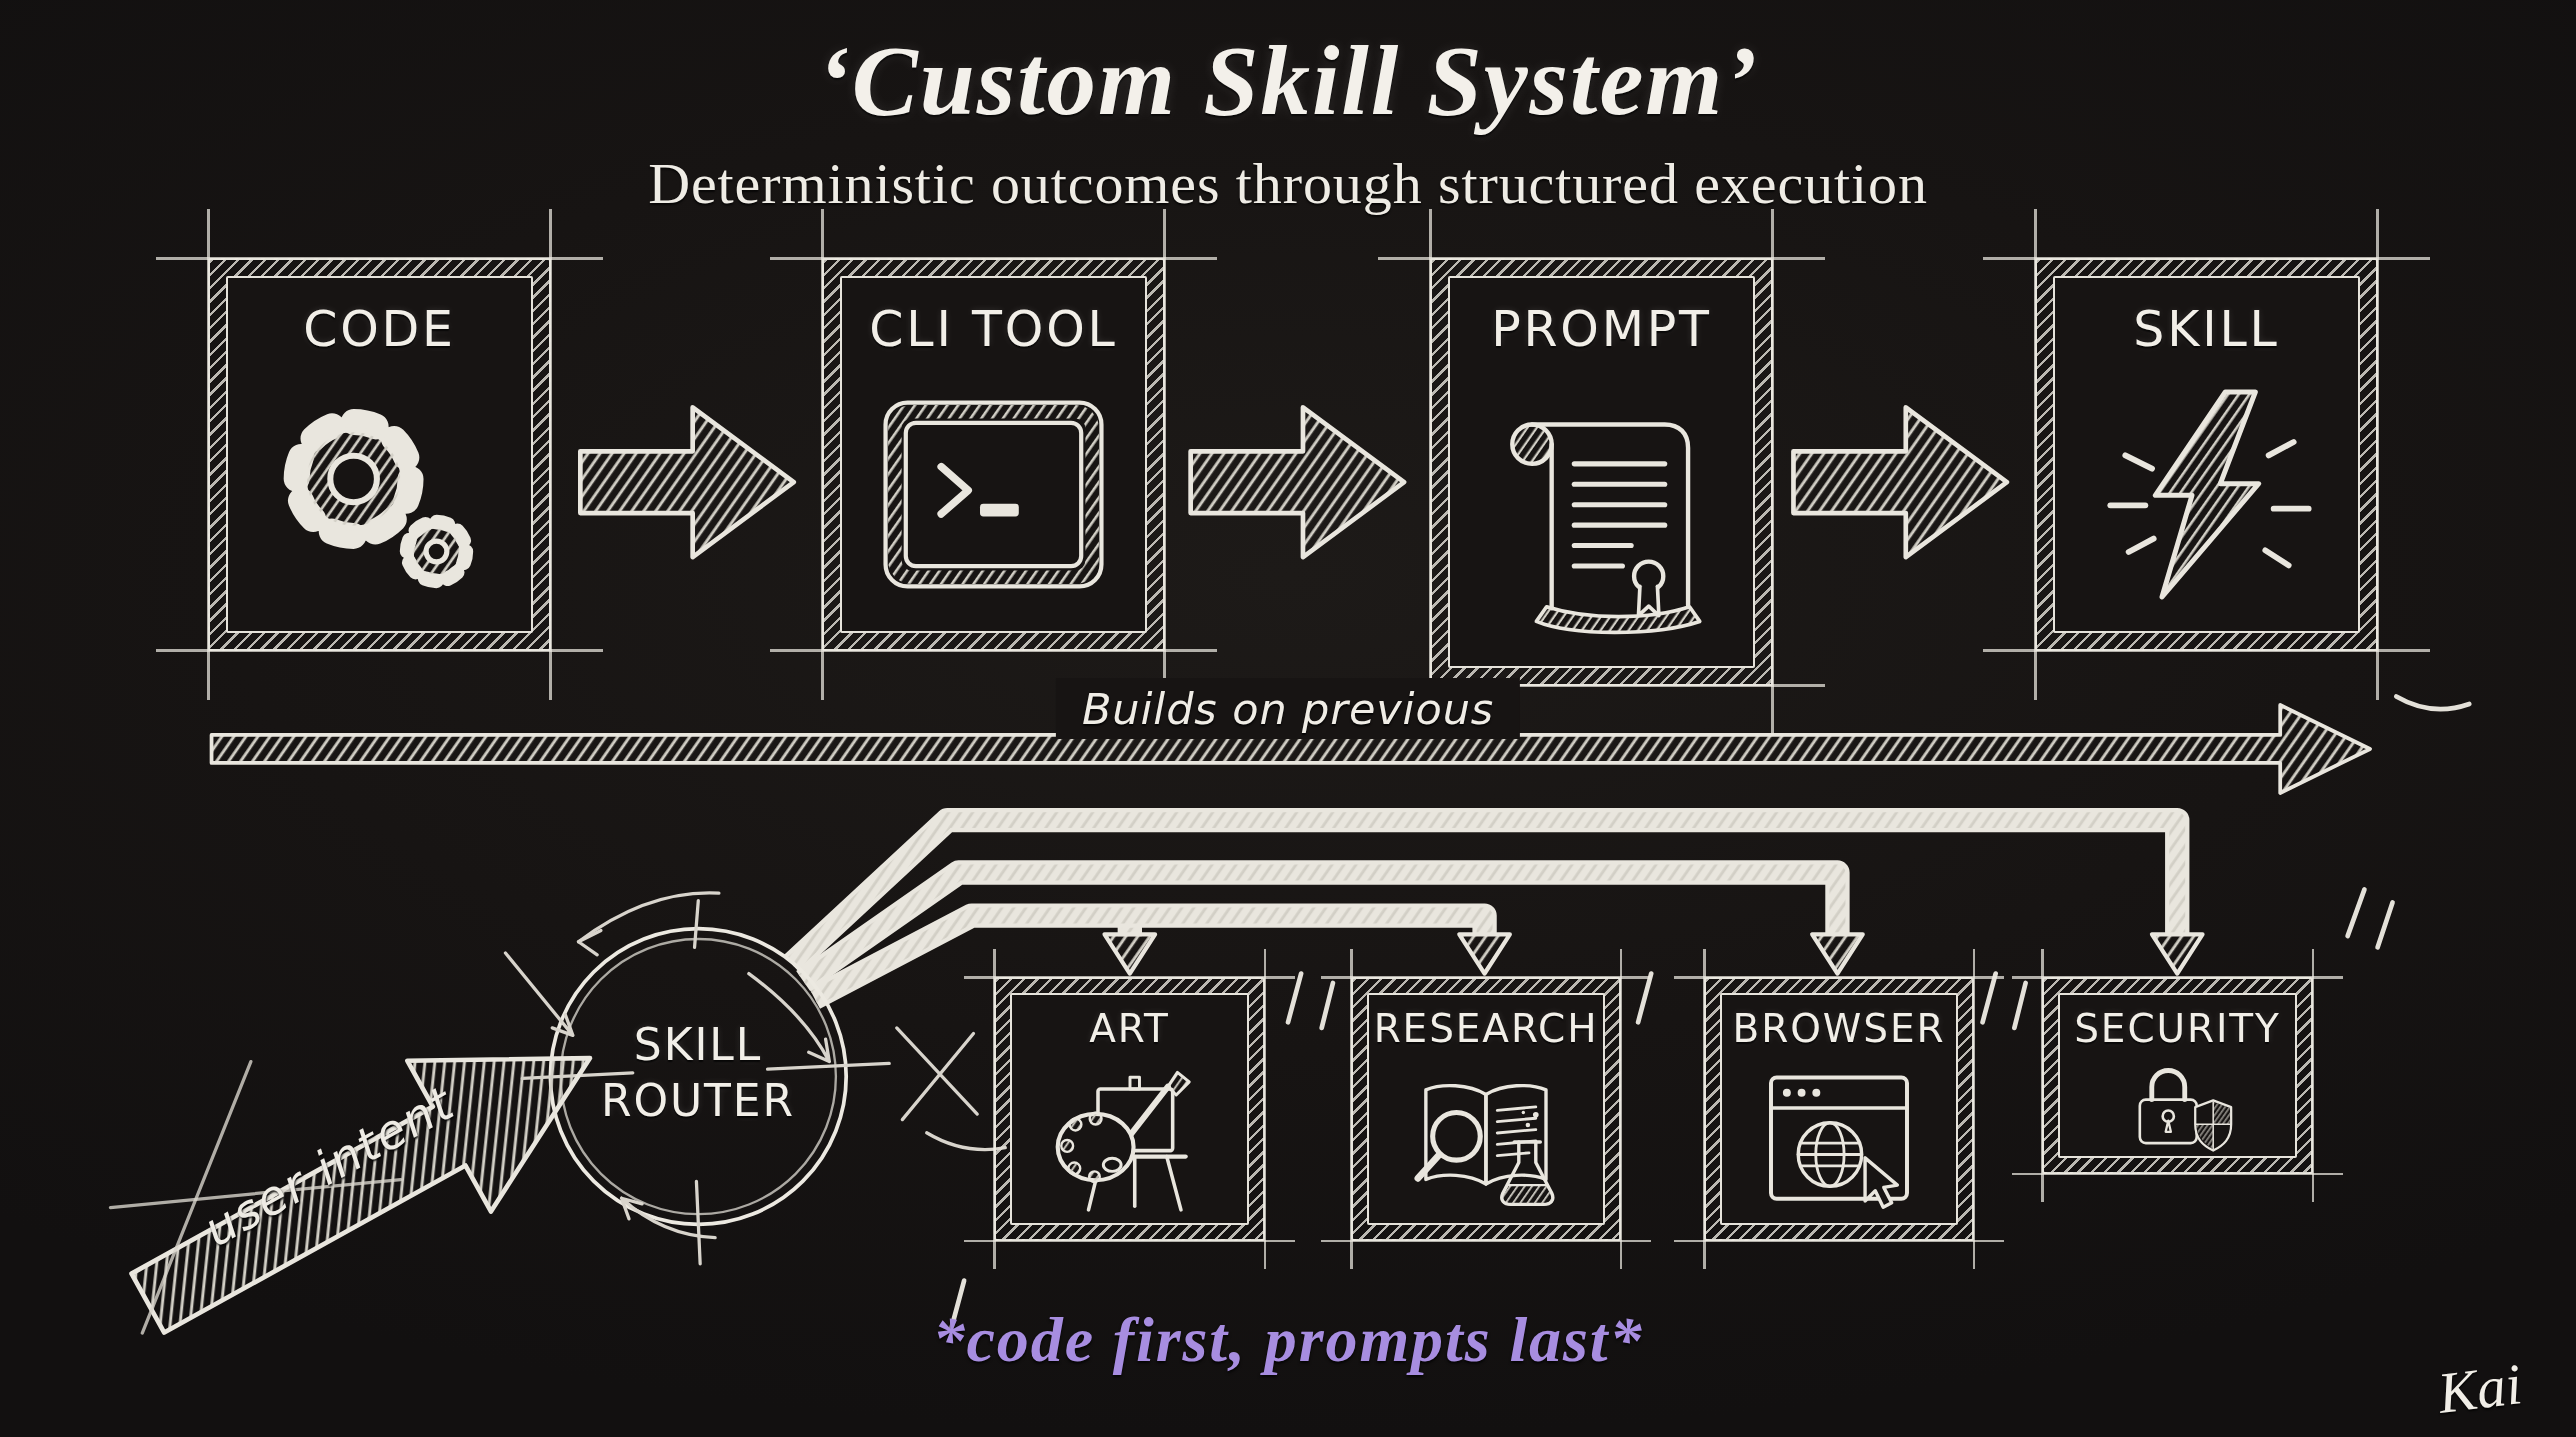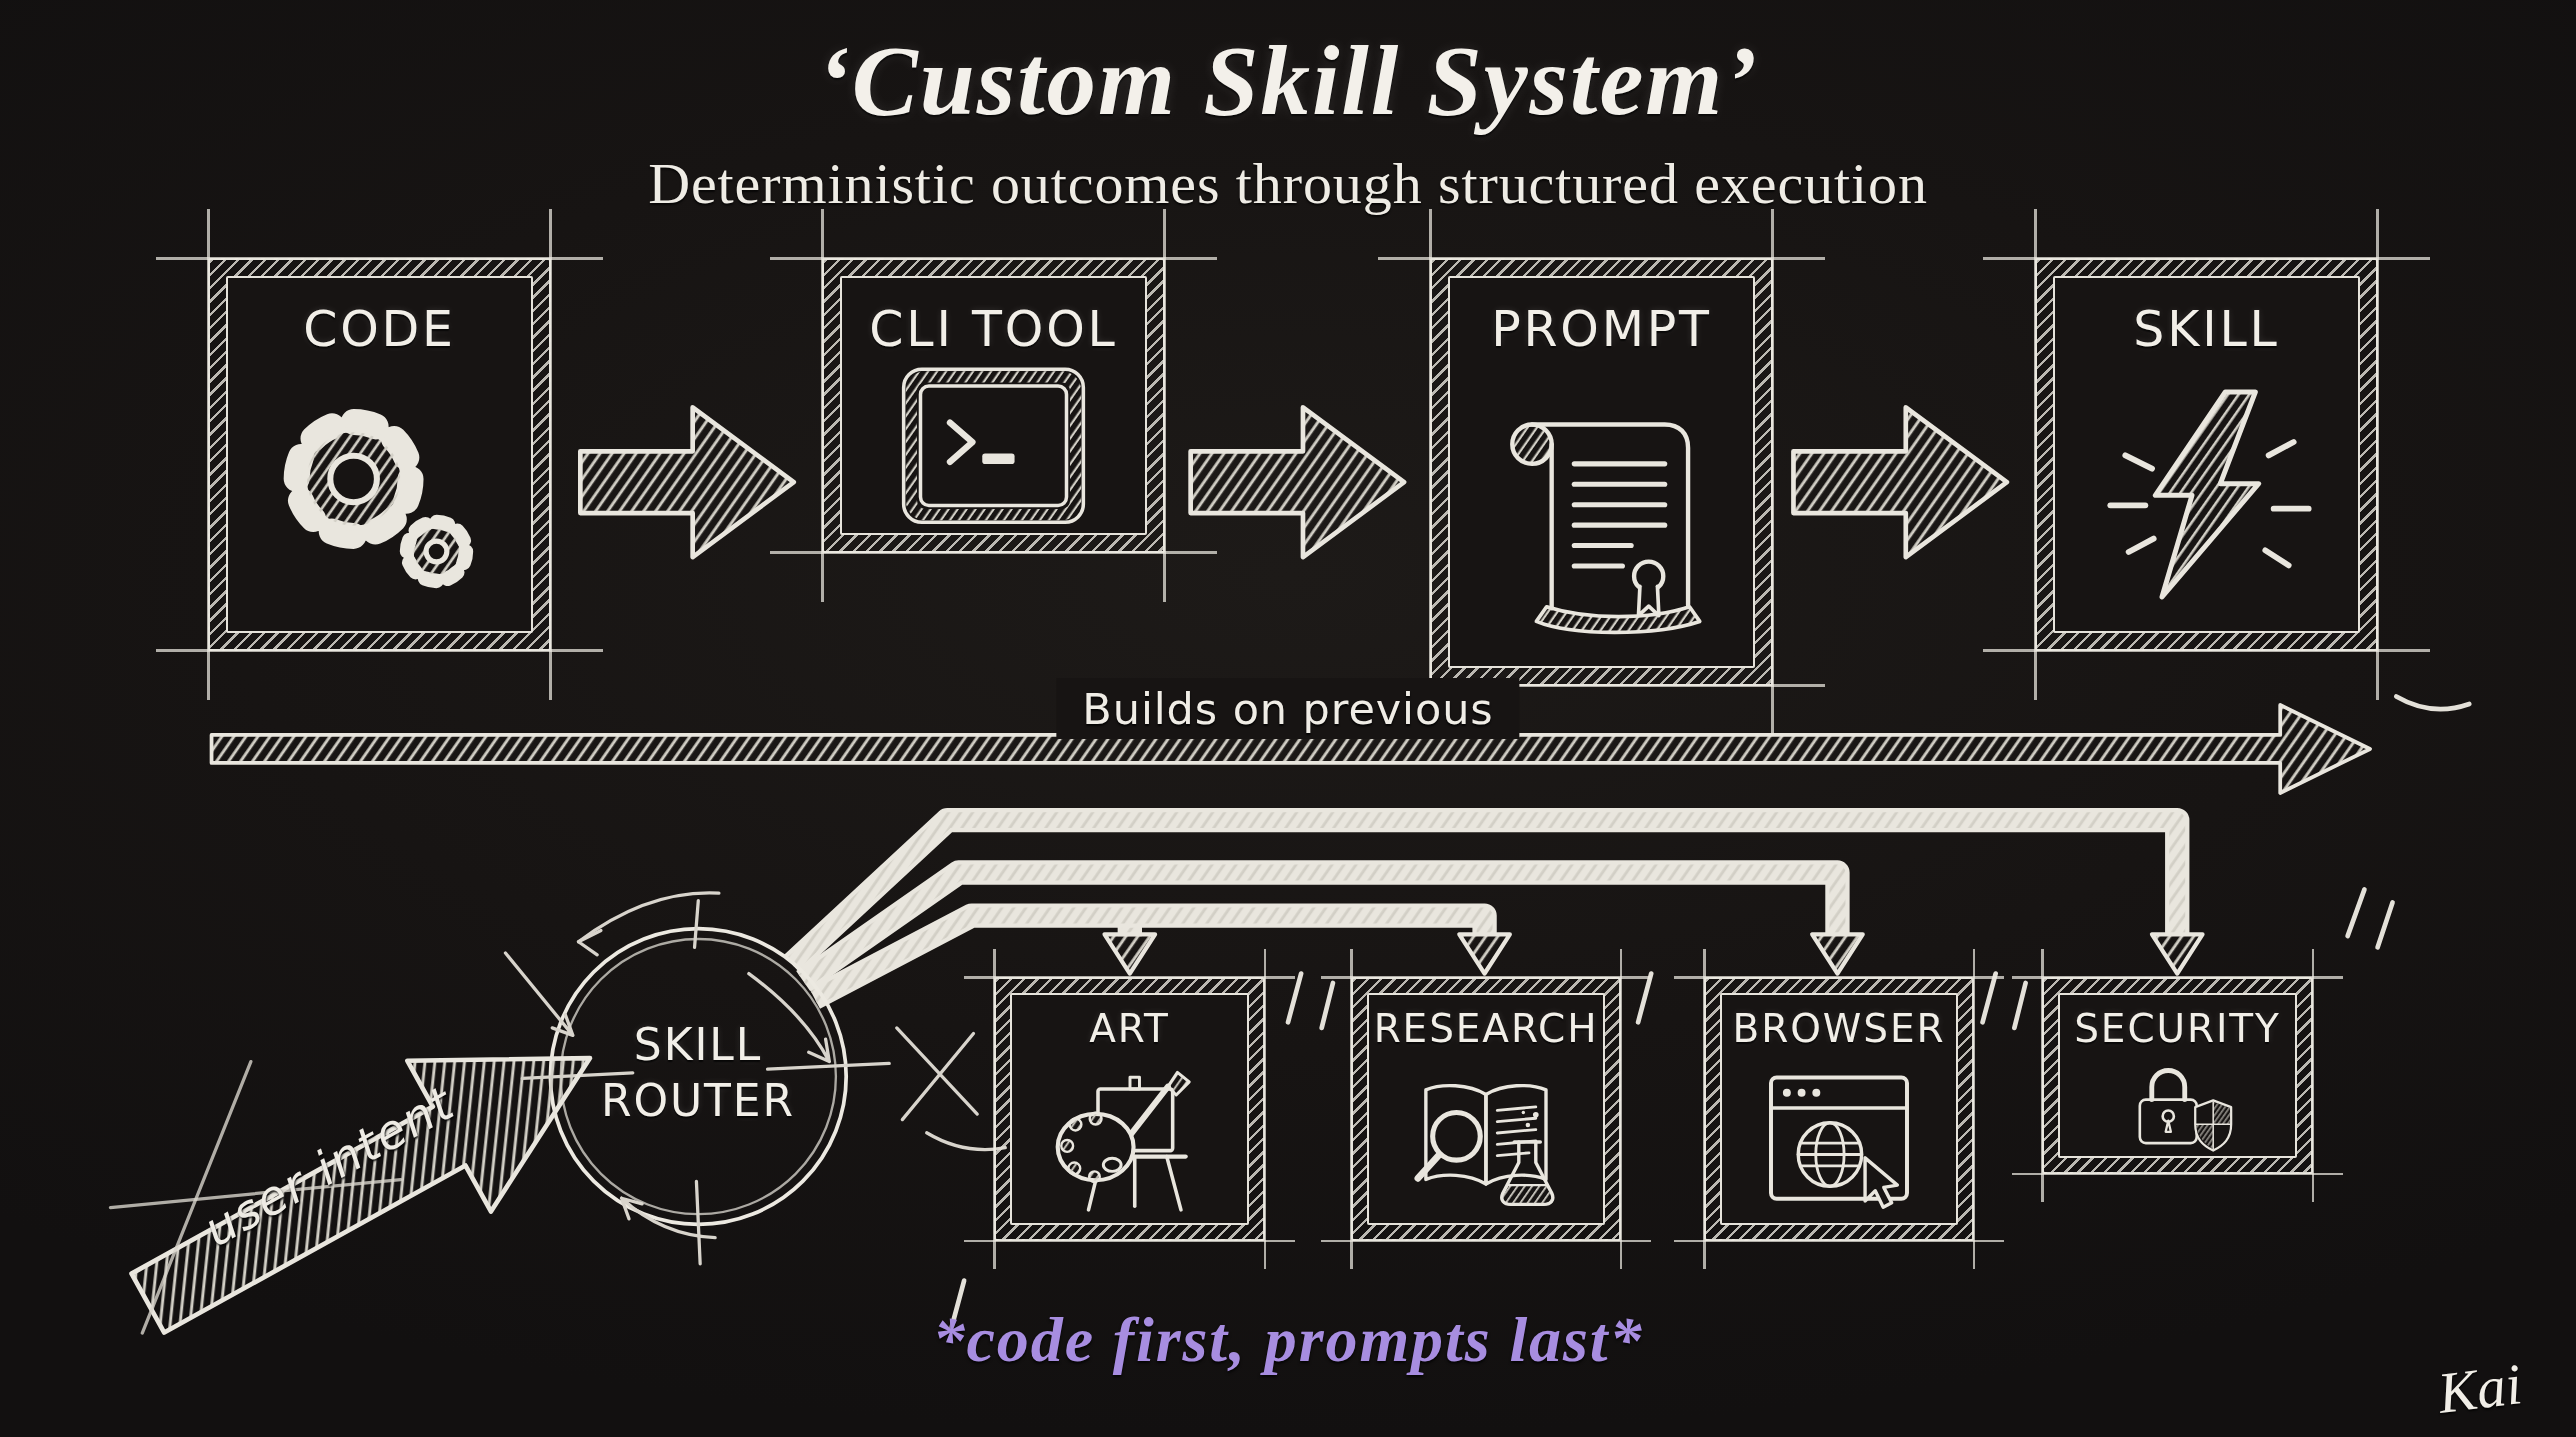--- a/index.html
+++ b/index.html
@@ -25,21 +25,21 @@
   .box::before{top:-2.8px;} .box::after{bottom:-2.8px;}
   .vext{position:absolute;top:0;left:0;right:0;bottom:0;pointer-events:none;}
   .vext::before,.vext::after{content:"";position:absolute;top:-51px;bottom:-51px;width:2.8px;background:rgba(237,234,226,.72);}
   .vext::before{left:-2.8px;} .vext::after{right:-2.8px;}
   .box.sm{padding:14px;border-width:2.3px;}
   .box.sm .inner{border-width:2.3px;}
   .box.sm .box-label{margin-top:11.2px;font-size:39px;letter-spacing:1.9px;}
   .box.sm::before,.box.sm::after{left:-32px;right:-32px;height:2.3px;}
   .box.sm .vext::before,.box.sm .vext::after{top:-30px;bottom:-30px;width:2.3px;}
   .flow-label{position:absolute;top:678px;left:50%;transform:translateX(-50%);
-    font-size:43px;letter-spacing:0.9px;color:#f0ede6;background:#171413;
+    font-style:italic;font-size:43px;letter-spacing:0.9px;color:#f0ede6;background:#171413;
     padding:5.6px 26px;text-shadow:0 1.9px 1.9px rgba(0,0,0,.8);}
   .router-label{position:absolute;left:539px;top:1017px;width:318px;text-align:center;
     font-size:44px;letter-spacing:1.9px;line-height:1.28;color:#f2efe8;
     text-shadow:0 1.9px 1.9px rgba(0,0,0,.8),0 0 7.5px rgba(255,255,255,.12);}
   .user-intent{position:absolute;left:329px;top:1166px;transform:translate(-50%,-50%) rotate(-29deg);
     font-style:italic;font-size:47px;letter-spacing:1.9px;color:#eeebe4;white-space:nowrap;
     text-shadow:0 1.9px 1.9px rgba(0,0,0,.8);}
   .tagline{position:absolute;top:1303px;left:0;right:0;text-align:center;
     font-family:"Liberation Serif",serif;font-style:italic;font-size:64px;font-weight:600;
     color:#a78de0;letter-spacing:1.9px;text-shadow:0 1.9px 2.8px rgba(0,0,0,.8);}
@@ -134,21 +134,21 @@
           <circle cx="120" cy="112" r="57" fill="url(#hatch)" stroke-width="6"></circle>
           <circle cx="120" cy="112" r="27" fill="#171413" stroke-width="7"></circle>
           <circle cx="216" cy="196" r="34" stroke-width="17" stroke-dasharray="13.35 13.35"></circle>
           <circle cx="216" cy="196" r="29" fill="url(#hatch)" stroke-width="5"></circle>
           <circle cx="216" cy="196" r="12" fill="#171413" stroke-width="6"></circle>
         </g>
       </svg>
     </div>
   </div>
 
-  <div class="box" style="left:822px;top:258px;width:343px;height:295px">
+  <div class="box" style="left:822px;top:258px;width:343px;height:393px">
     <i class="vext"></i>
     <div class="inner">
       <div class="box-label">CLI TOOL</div>
       <svg class="icon" width="253" height="211" viewBox="0 0 300 250">
         <g stroke="#e9e6de" fill="none" stroke-linecap="round" stroke-linejoin="round">
           <rect x="22" y="16" width="256" height="218" rx="26" stroke-width="5"></rect>
           <rect x="33" y="27" width="234" height="196" rx="20" stroke="url(#hatch)" stroke-width="16"></rect>
           <rect x="46" y="40" width="208" height="170" rx="12" stroke-width="5"></rect>
           <path d="M 88,92 L 120,120 L 88,148" stroke-width="9"></path>
           <rect x="134" y="136" width="46" height="15" rx="4" fill="#e9e6de" stroke="none"></rect>

